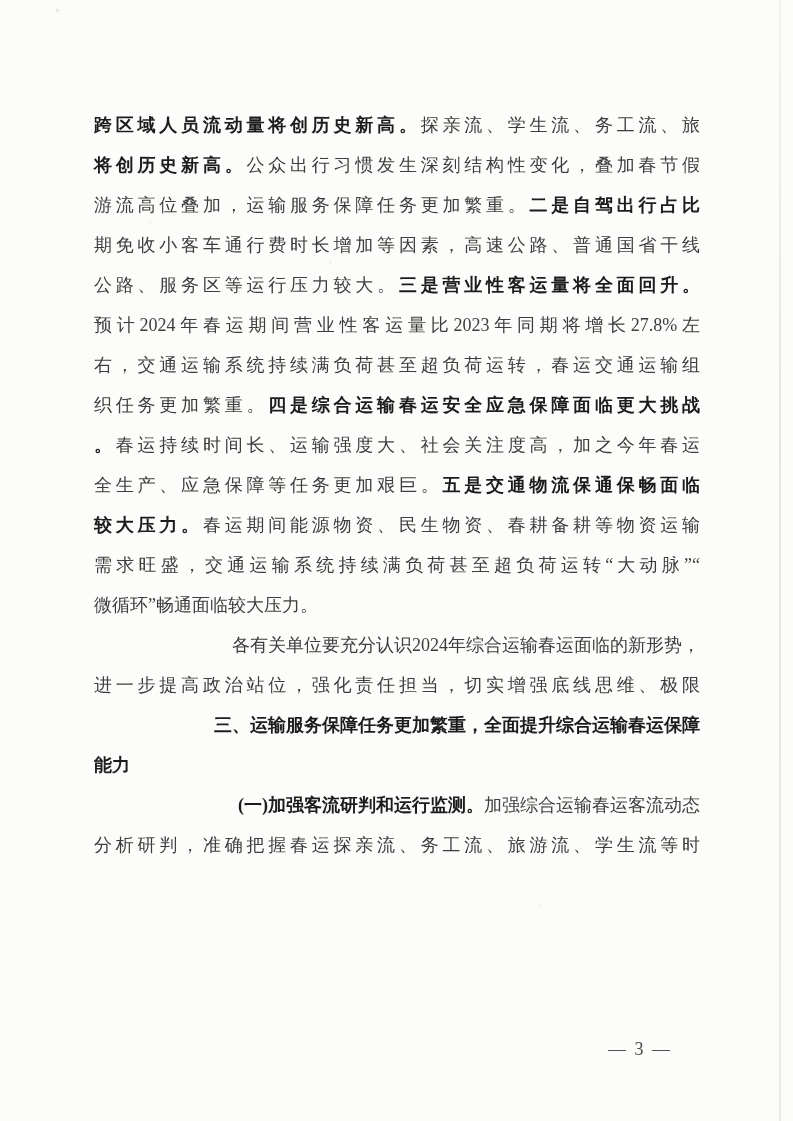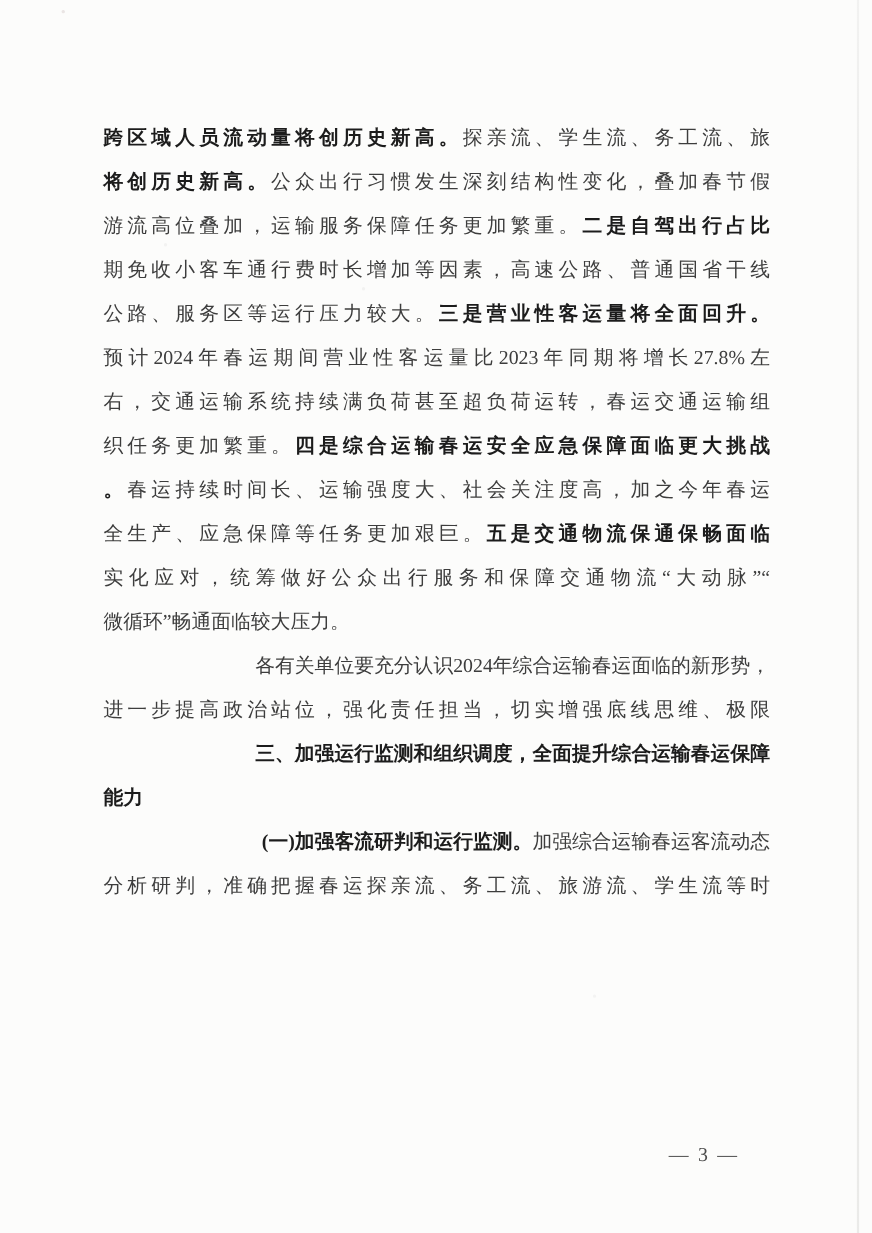--- a/index.html
+++ b/index.html
@@ -76,24 +76,25 @@
       <div class="line just"><span class="seg bold">跨区域人员流动量将创历史新高。</span><span class="seg">探亲流、学生流、务工流、旅</span></div>
       <div class="line just"><span class="seg bold">将创历史新高。</span><span class="seg">公众出行习惯发生深刻结构性变化，叠加春节假</span></div>
       <div class="line just"><span class="seg">游流高位叠加，运输服务保障任务更加繁重。</span><span class="seg bold">二是自驾出行占比</span></div>
       <div class="line just"><span class="seg">期免收小客车通行费时长增加等因素，高速公路、普通国省干线</span></div>
       <div class="line just"><span class="seg">公路、服务区等运行压力较大。</span><span class="seg bold">三是营业性客运量将全面回升。</span></div>
       <div class="line just"><span class="seg">预计2024年春运期间营业性客运量比2023年同期将增长27.8%左</span></div>
       <div class="line just"><span class="seg">右，交通运输系统持续满负荷甚至超负荷运转，春运交通运输组</span></div>
       <div class="line just"><span class="seg">织任务更加繁重。</span><span class="seg bold">四是综合运输春运安全应急保障面临更大挑战</span></div>
       <div class="line just"><span class="seg bold">。</span><span class="seg">春运持续时间长、运输强度大、社会关注度高，加之今年春运</span></div>
       <div class="line just"><span class="seg">全生产、应急保障等任务更加艰巨。</span><span class="seg bold">五是交通物流保通保畅面临</span></div>
-      <div class="line just"><span class="seg">实化应对，统筹做好公众出行服务和保障交通物流“大动脉”“</span></div>
+      <div class="line just"><span class="seg bold">较大压力。</span><span class="seg">春运期间能源物资、民生物资、春耕备耕等物资运输</span></div>
+      <div class="line just"><span class="seg">需求旺盛，交通运输系统持续满负荷甚至超负荷运转“大动脉”“</span></div>
       <div class="line"><span class="seg">微循环”畅通面临较大压力。</span></div>
       <div class="line ind"><span class="seg">各有关单位要充分认识2024年综合运输春运面临的新形势，</span></div>
       <div class="line just"><span class="seg">进一步提高政治站位，强化责任担当，切实增强底线思维、极限</span></div>
-      <div class="line ind"><span class="seg bold">三、加强运行监测和组织调度，全面提升综合运输春运保障</span></div>
+      <div class="line ind"><span class="seg bold">三、运输服务保障任务更加繁重，全面提升综合运输春运保障</span></div>
       <div class="line"><span class="seg bold">能力</span></div>
       <div class="line ind"><span class="seg bold">(一)加强客流研判和运行监测。</span><span class="seg">加强综合运输春运客流动态</span></div>
       <div class="line just"><span class="seg">分析研判，准确把握春运探亲流、务工流、旅游流、学生流等时</span></div>
     </div>
   <div class="page-number">— 3 —</div>
   <div class="scan-edge"></div>
 </div>
 
 </body></html>

